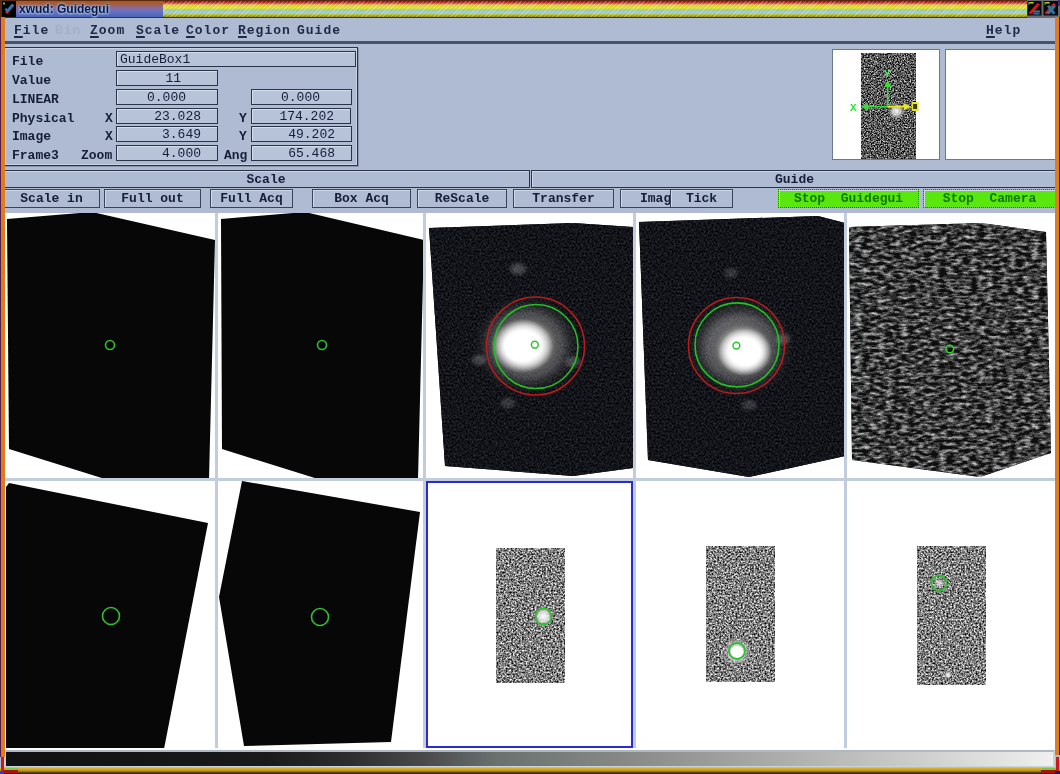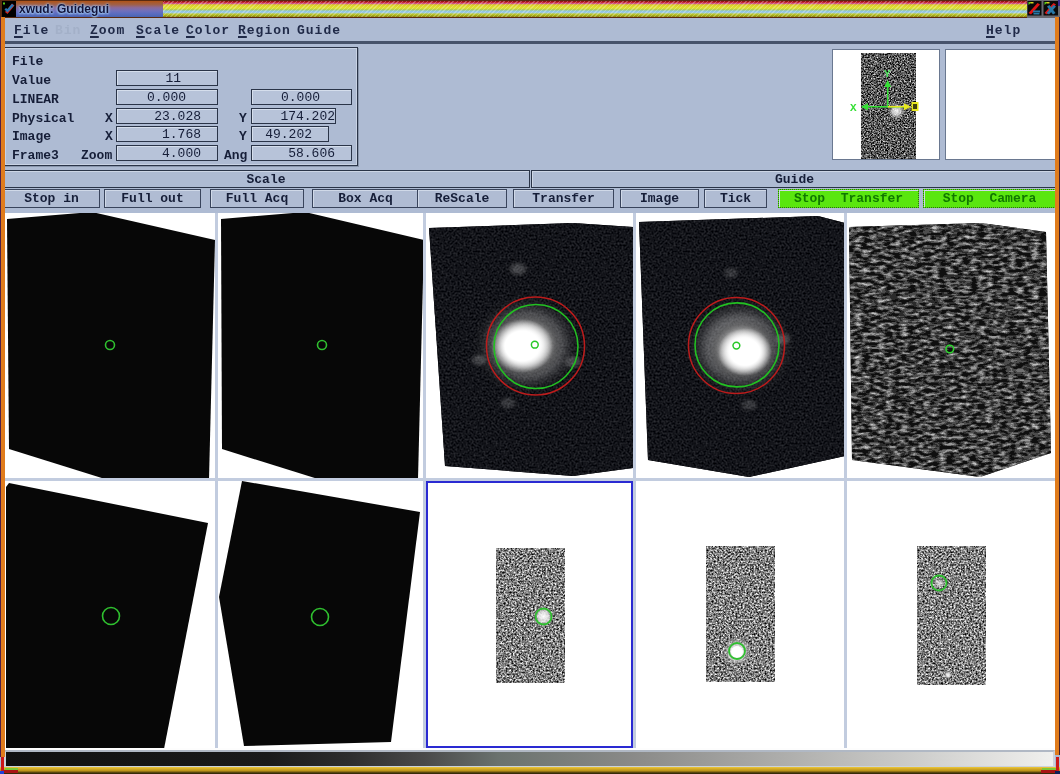--- a/index.html
+++ b/index.html
@@ -106,50 +106,51 @@
   <span class="mi" style="left:184px"><u>C</u>olor</span>
   <span class="mi" style="left:236px"><u>R</u>egion</span>
   <span class="mi" style="left:295px">Guide</span>
   <span class="mi" style="left:984px"><u>H</u>elp</span>
 </div>
 
 <div class="abs" id="upper">
   <div id="formpanel">
     <div class="frow" style="top:3px">
       <span class="flabel" style="left:7px">File</span>
+      <div class="ffield" style="left:111px; top:0; width:240px; padding-left:3px;">GuideBox1</div>
     </div>
     <div class="frow" style="top:22px">
       <span class="flabel" style="left:7px">Value</span>
       <div class="ffield" style="left:111px; top:0; width:102px; text-align:right; padding-right:36px;padding-left:8px;">11</div>
     </div>
     <div class="frow" style="top:41px">
       <span class="flabel" style="left:7px">LINEAR</span>
       <div class="ffield" style="left:111px; top:0; width:102px; text-align:right; padding-right:31px;">0.000</div>
       <div class="ffield" style="left:246px; top:0; width:101px; text-align:right; padding-right:31px;">0.000</div>
     </div>
     <div class="frow" style="top:60px">
       <span class="flabel" style="left:7px">Physical</span>
       <span class="flabel" style="left:100px">X</span>
       <div class="ffield" style="left:111px; top:0; width:102px; text-align:right; padding-right:16px;">23.028</div>
       <span class="flabel" style="left:234px">Y</span>
-      <div class="ffield" style="left:246px; top:0; width:85px; text-align:right; ">174.202</div>
+      <div class="ffield" style="left:246px; top:0; width:100px; text-align:right; padding-right:16px;">174.202</div>
     </div>
     <div class="frow" style="top:78px">
       <span class="flabel" style="left:7px">Image</span>
       <span class="flabel" style="left:100px">X</span>
-      <div class="ffield" style="left:111px; top:0; width:102px; text-align:right; padding-right:16px;">1.768</div>
+      <div class="ffield" style="left:111px; top:0; width:102px; text-align:right; padding-right:16px;">3.649</div>
       <span class="flabel" style="left:234px">Y</span>
-      <div class="ffield" style="left:246px; top:0; width:78px; text-align:right; padding-right:16px;">49.202</div>
+      <div class="ffield" style="left:246px; top:0; width:101px; text-align:right; padding-right:16px;">49.202</div>
     </div>
     <div class="frow" style="top:97px">
       <span class="flabel" style="left:7px">Frame3</span>
       <span class="flabel" style="left:76px">Zoom</span>
       <div class="ffield" style="left:111px; top:0; width:102px; text-align:right; padding-right:16px;">4.000</div>
       <span class="flabel" style="left:219px">Ang</span>
-      <div class="ffield" style="left:246px; top:0; width:101px; text-align:right; padding-right:16px;">58.606</div>
+      <div class="ffield" style="left:246px; top:0; width:101px; text-align:right; padding-right:16px;">65.468</div>
     </div>
   </div>
 
   <div class="thumb" id="thumb1" style="left:830px; top:5px; width:108px; height:111px;">
     <svg width="106" height="109">
       <filter id="nthumb" x="0" y="0" width="1" height="1" color-interpolation-filters="sRGB">
         <feTurbulence type="fractalNoise" baseFrequency="0.7" numOctaves="2" seed="21"></feTurbulence>
         <feColorMatrix type="matrix" values="1.8 0 0 0 -0.56  1.8 0 0 0 -0.56  1.8 0 0 0 -0.56  0 0 0 0 1"></feColorMatrix>
         <feComposite in2="SourceGraphic" operator="in"></feComposite>
       </filter>
@@ -170,29 +171,29 @@
       <rect x="80" y="54" width="4" height="5" fill="#404010"></rect>
     </svg>
   </div>
   <div class="thumb" id="thumb2" style="left:943px; top:5px; width:111px; height:111px;"></div>
 </div>
 
 <div class="hdr" style="left:2px; top:170px; width:528px;">Scale</div>
 <div class="hdr" style="left:531px; top:170px; width:527px;">Guide</div>
 
 <div class="abs" id="btnrow">
-  <div class="btn" style="left:1px;  width:97px;">Stop in</div>
+  <div class="btn" style="left:1px;  width:97px;">Scale in</div>
   <div class="btn" style="left:102px; width:97px;">Full out</div>
-  <div class="btn" style="left:208px; width:94px;">Full Acq</div>
-  <div class="btn" style="left:310px; width:107px;">Box Acq</div>
+  <div class="btn" style="left:208px; width:83px;">Full Acq</div>
+  <div class="btn" style="left:310px; width:99px;">Box Acq</div>
   <div class="btn" style="left:415px; width:90px;">ReScale</div>
   <div class="btn" style="left:511px; width:101px;">Transfer</div>
   <div class="btn" style="left:618px; width:79px;">Image</div>
-  <div class="btn" style="left:702px; width:63px;">Tick</div>
-  <div class="btn green" style="left:776px; width:141px;">Stop  Transfer</div>
+  <div class="btn" style="left:668px; width:63px;">Tick</div>
+  <div class="btn green" style="left:776px; width:141px;">Stop  Guidegui</div>
   <div class="btn green" style="left:921px; width:133px;">Stop  Camera</div>
 </div>
 
 <svg class="abs" width="0" height="0" style="left:0;top:0;">
   <defs>
     <filter id="ndark" x="0" y="0" width="1" height="1" color-interpolation-filters="sRGB">
       <feTurbulence type="fractalNoise" baseFrequency="0.5" numOctaves="2" seed="7"></feTurbulence>
       <feColorMatrix type="matrix" values="0.32 0 0 0 -0.085  0.32 0 0 0 -0.08  0.32 0 0 0 -0.06  0 0 0 0 1"></feColorMatrix>
       <feComposite in2="SourceGraphic" operator="in"></feComposite>
     </filter>

